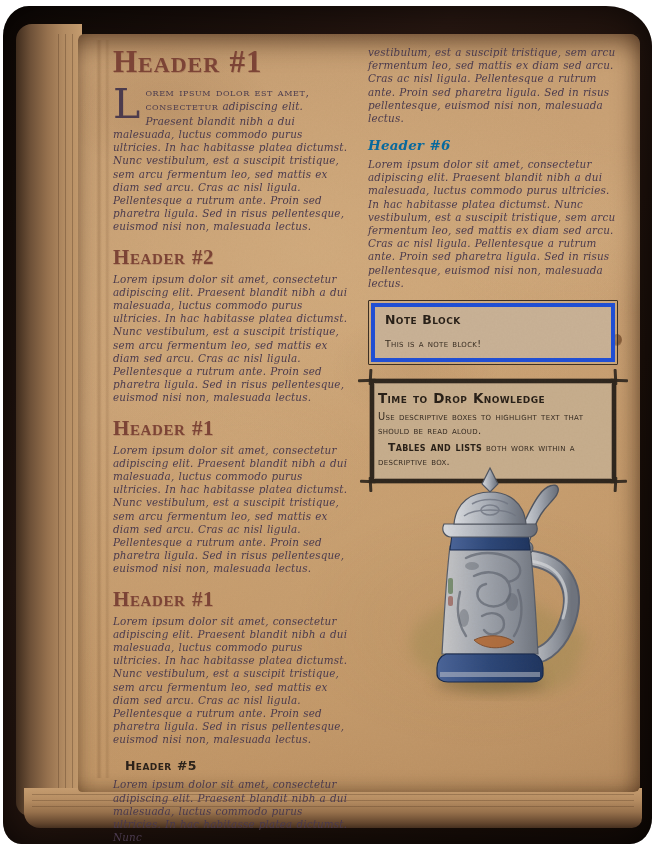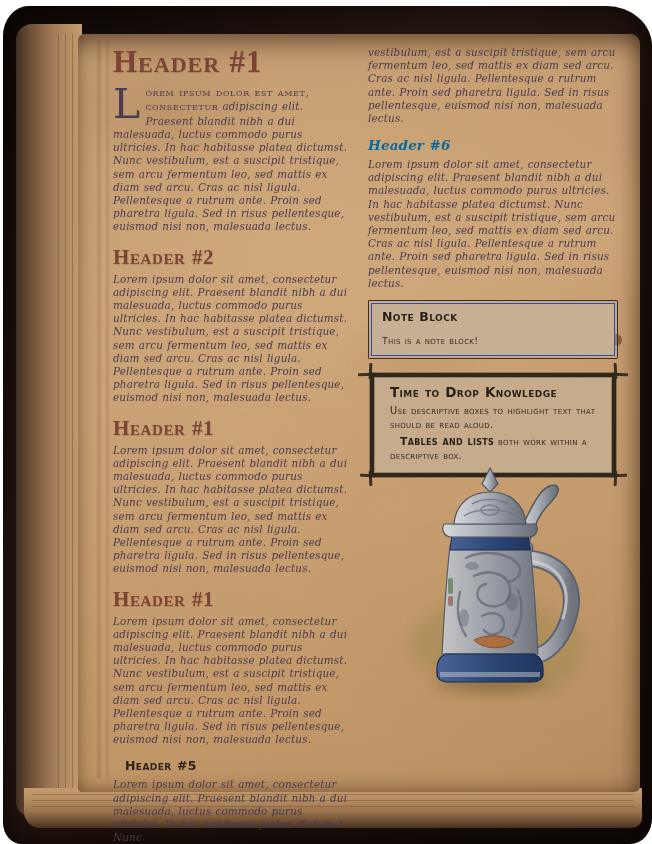--- a/index.html
+++ b/index.html
@@ -104,35 +104,35 @@
     padding:2px 5px 0 0;color:#4a3a4e;font-family:"DejaVu Serif", serif;
   }
   .lead{font-style:normal;font-variant:small-caps;letter-spacing:.6px;font-size:11.3px;}
 
   
   .note{
     margin:10px 0 0 0;border:1px solid #3a2e23;padding:2px;border-radius:1px;
     background:rgba(210,190,160,.25);
   }
   .note-inner{
-    border:1px solid #1d4ed8;background:#c9b297;padding:5px 10px 8px 10px;
+    border:4px solid #1d4ed8;background:#c9b297;padding:5px 10px 8px 10px;
   }
   .note-title{
     font-family:"DejaVu Sans", sans-serif;font-style:normal;font-weight:bold;
     font-variant:small-caps;font-size:12.5px;color:#261e17;letter-spacing:.4px;
   }
   .note-body{
     font-family:"DejaVu Sans", sans-serif;font-style:normal;font-weight:500;
     font-variant:small-caps;font-size:9.5px;color:#362b21;letter-spacing:.3px;margin-top:10px;
   }
 
   
   .descbox{
     position:relative;margin:14px 2px 0 2px;border:4px solid #2d251d;
-    background:#c7ae8e;padding:7px 12px 10px 16px;
+    background:#c7ae8e;padding:7px 12px 10px 4px;
     box-shadow:0 0 0 1px rgba(45,37,29,.35), inset 0 0 0 1px rgba(45,37,29,.3);
   }
   .descbox .tick{position:absolute;background:#2d251d;opacity:.92;border-radius:1px;}
   .t-tl-h{left:-16px;top:-4px;width:18px;height:3px;transform:rotate(-2deg);}
   .t-tl-v{left:-5px;top:-14px;width:3px;height:16px;transform:rotate(3deg);}
   .t-tr-h{right:-16px;top:-4px;width:18px;height:3px;transform:rotate(2deg);}
   .t-tr-v{right:-5px;top:-14px;width:3px;height:16px;transform:rotate(-3deg);}
   .t-bl-h{left:-14px;bottom:-4px;width:16px;height:3px;transform:rotate(2deg);}
   .t-bl-v{left:-5px;bottom:-13px;width:3px;height:15px;transform:rotate(-3deg);}
   .t-br-h{right:-15px;bottom:-4px;width:17px;height:3px;transform:rotate(-2deg);}

